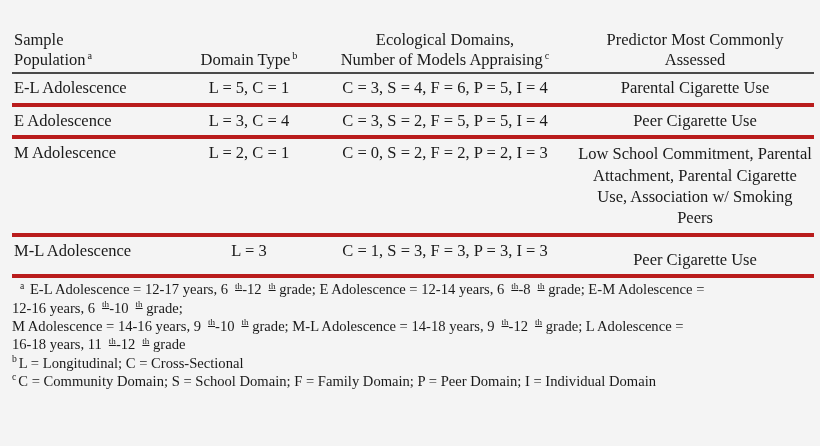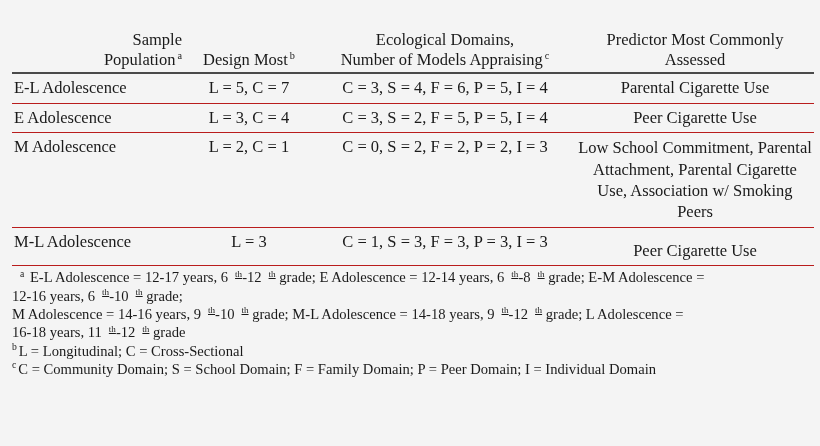--- a/index.html
+++ b/index.html
@@ -35,29 +35,29 @@
 
   thead th {
     font-weight: normal;
     font-size: 16.5px;
     line-height: 1.22;
     vertical-align: bottom;
     padding: 0 2px 2px 2px;
     text-align: center;
     border-bottom: 2px solid #4a4a4a;
   }
-  thead th.left { text-align: right; padding-left: 2px; margin-left: 44px; }
+  thead th.left { text-align: left; padding-left: 2px; margin-left: 44px; }
 
   tbody td {
     font-size: 16.5px;
     line-height: 1.24;
     padding: 4px 2px 4px 2px;
     text-align: center;
     vertical-align: top;
-    border-bottom: 1px solid #b91c1c;
+    border-bottom: 4px solid #b91c1c;
   }
   tbody td.left { text-align: left; }
   tbody tr.last td { border-bottom: 2px solid #4a4a4a; }
   tbody td.pred-shift { padding-top: 13px; }
   tbody td.tall { line-height: 1.30; }
 
   sup {
     font-size: 0.62em;
     vertical-align: super;
     line-height: 0;
@@ -95,36 +95,36 @@
         <col class="c3">
         <col class="c4">
     </colgroup>
     <thead>
       <tr>
         <th class="left">
           <span>Sample</span><br>
           <span>Population</span><sup>a</sup>
         </th>
         <th>
-          <span>Design Most</span><sup>b</sup>
+          <span>Domain Type</span><sup>b</sup>
         </th>
         <th>
           <span>Ecological Domains,</span><br>
           <span>Number of Models Appraising</span><sup>c</sup>
         </th>
         <th>
           <span>Predictor Most Commonly</span><br>
           <span>Assessed</span>
         </th>
       </tr>
     </thead>
     <tbody>
       <tr>
         <td class="left">E-L Adolescence</td>
-        <td>L = 5, C = 7</td>
+        <td>L = 5, C = 1</td>
         <td>C = 3, S = 4, F = 6, P = 5, I = 4</td>
         <td>Parental Cigarette Use</td>
       </tr>
       <tr>
         <td class="left">E Adolescence</td>
         <td>L = 3, C = 4</td>
         <td>C = 3, S = 2, F = 5, P = 5, I = 4</td>
         <td>Peer Cigarette Use</td>
       </tr>
       <tr>

